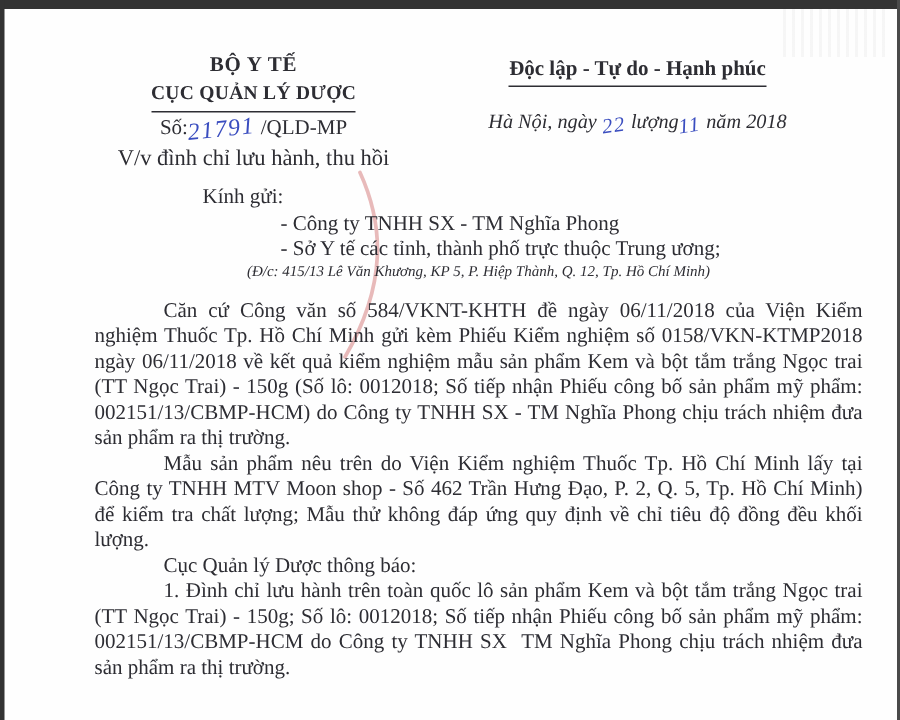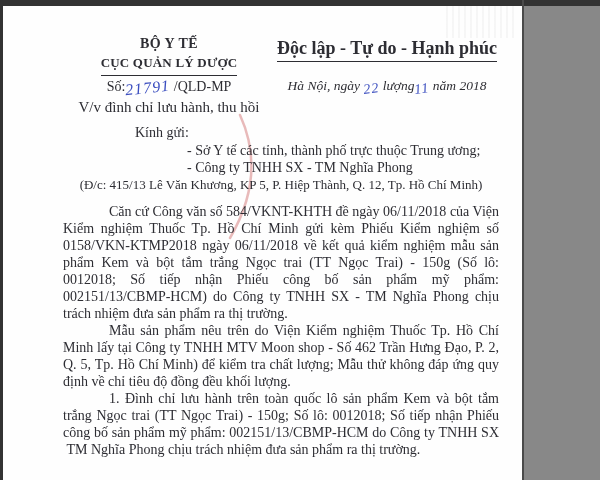--- a/index.html
+++ b/index.html
@@ -11,21 +11,21 @@
   }
   * { margin: 0; padding: 0; box-sizing: border-box; }
   html, body { width: 600px; height: 480px; overflow: hidden; }
   body {
     font-family: "Liberation Serif", "DejaVu Serif", serif;
     color: var(--ink);
     background: #888;
   }
   .scan-page {
     position: relative;
-    width: 524px; height: 480px;
+    width: 600px; height: 480px;
     background: var(--paper);
   }
   
   .edge-top    { position: absolute; left: 0; top: 0; width: 600px; height: 6px; background: var(--border); }
   .edge-left   { position: absolute; left: 0; top: 0; width: 3px; height: 480px; background: var(--border); }
   .edge-right  { position: absolute; right: 0; top: 0; width: 2px; height: 480px; background: #4a4a4a; }
   .scan-noise  {
     position: absolute; right: 8px; top: 6px; width: 70px; height: 32px;
     background: repeating-linear-gradient(90deg, rgba(120,120,120,.12) 0 2px, transparent 2px 6px);
     opacity: .5;
@@ -60,33 +60,33 @@
     font-style: italic;
     font-size: 16px;
     display: inline-block;
     transform: rotate(-6deg) translateY(2px);
     letter-spacing: 1px;
   }
   .hw-small { font-size: 14px; transform: rotate(-8deg) translateY(3px); }
   .subject { font-size: 15px; line-height: 1.12; margin-top: 3px; }
   .national-1 { font-weight: bold; font-size: 14px; white-space: nowrap; }
   .national-2 {
-    font-weight: bold; font-size: 18px;
+    font-weight: bold; font-size: 14px;
     display: inline-block;
     border-bottom: 1.5px solid var(--ink);
     padding-bottom: 1px;
     margin-top: 1px;
   }
   .date-line { font-style: italic; font-size: 13.5px; margin-top: 15px; white-space: nowrap; }
   
   .recipients { margin-top: 9px; font-size: 14px; line-height: 1.16; }
   .salutation { margin-left: 72px; }
   .recipient-lines { margin-left: 124px; margin-top: 2px; }
   .recipient-lines div { margin-bottom: 1px; }
-  .address { font-size: 13px; text-align: center; margin-top: 1px; }
+  .address { font-style: italic; font-size: 10px; text-align: center; margin-top: 1px; }
   
   .body-text { margin-top: 11px; font-size: 14px; line-height: 17px; }
   .body-text p {
     text-align: justify;
     text-indent: 46px;
     margin: 0;
   }
   
   .stamp-arc {
     position: absolute;
@@ -138,26 +138,27 @@
           <span>lượng</span><span class="hw hw-small">11</span>
           <span>năm 2018</span>
         </div>
       </div>
 
     </div>
 
     <div class="recipients">
       <div class="salutation">Kính gửi:</div>
       <div class="recipient-lines">
+        <div>- Công ty TNHH SX - TM Nghĩa Phong</div>
         <div>- Sở Y tế các tỉnh, thành phố trực thuộc Trung ương;</div>
-        <div>- Công ty TNHH SX - TM Nghĩa Phong</div>
       </div>
       <div class="address">(Đ/c: 415/13 Lê Văn Khương, KP 5, P. Hiệp Thành, Q. 12, Tp. Hồ Chí Minh)</div>
     </div>
 
     <div class="body-text">
       <p>Căn cứ Công văn số 584/VKNT-KHTH đề ngày 06/11/2018 của Viện Kiểm nghiệm Thuốc Tp. Hồ Chí Minh gửi kèm Phiếu Kiểm nghiệm số 0158/VKN-KTMP2018 ngày 06/11/2018 về kết quả kiểm nghiệm mẫu sản phẩm Kem và bột tắm trắng Ngọc trai (TT Ngọc Trai) - 150g (Số lô: 0012018; Số tiếp nhận Phiếu công bố sản phẩm mỹ phẩm: 002151/13/CBMP-HCM) do Công ty TNHH SX - TM Nghĩa Phong chịu trách nhiệm đưa sản phẩm ra thị trường.</p>
       <p>Mẫu sản phẩm nêu trên do Viện Kiểm nghiệm Thuốc Tp. Hồ Chí Minh lấy tại Công ty TNHH MTV Moon shop - Số 462 Trần Hưng Đạo, P. 2, Q. 5, Tp. Hồ Chí Minh) để kiểm tra chất lượng; Mẫu thử không đáp ứng quy định về chỉ tiêu độ đồng đều khối lượng.</p>
+      <p>Cục Quản lý Dược thông báo:</p>
       <p>1. Đình chỉ lưu hành trên toàn quốc lô sản phẩm Kem và bột tắm trắng Ngọc trai (TT Ngọc Trai) - 150g; Số lô: 0012018; Số tiếp nhận Phiếu công bố sản phẩm mỹ phẩm: 002151/13/CBMP-HCM do Công ty TNHH SX &nbsp;TM Nghĩa Phong chịu trách nhiệm đưa sản phẩm ra thị trường.</p>
     </div>
 
   </div>
 </div>
 
 </body></html>

